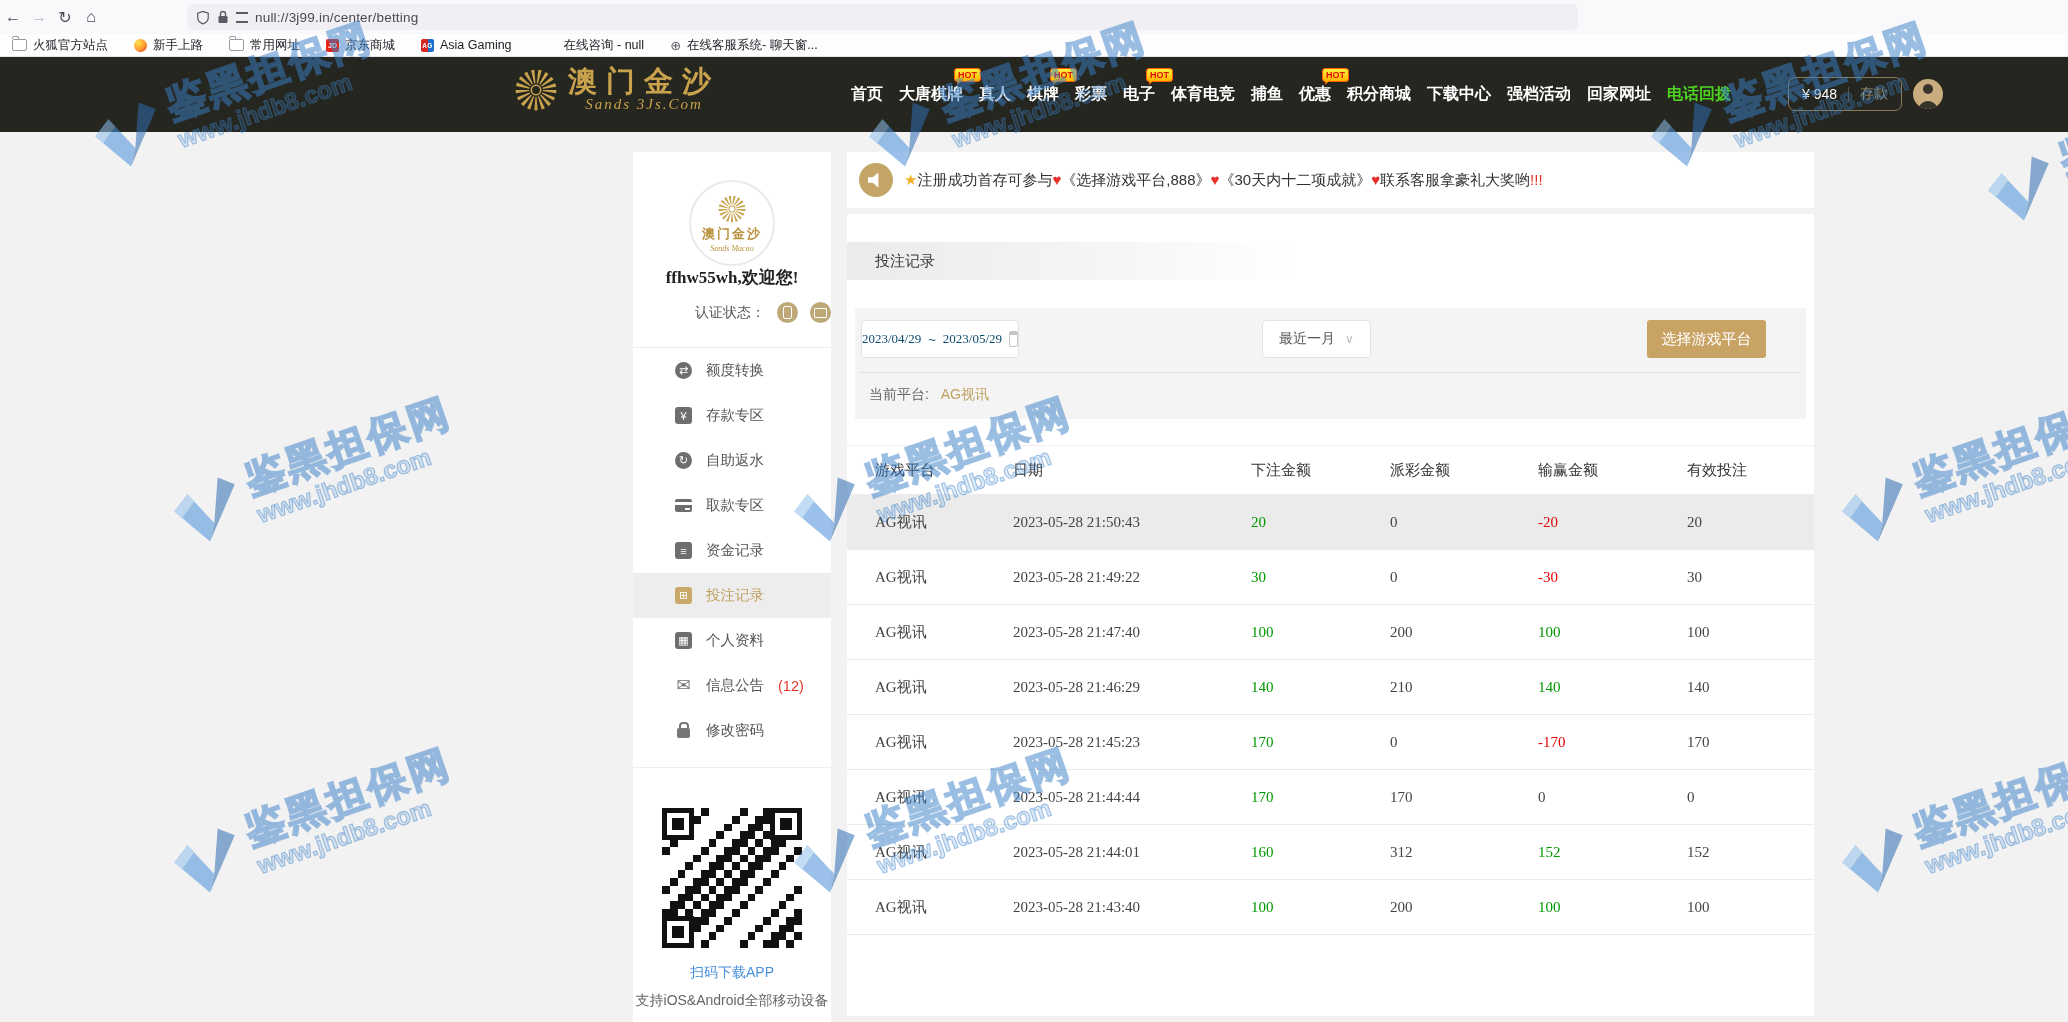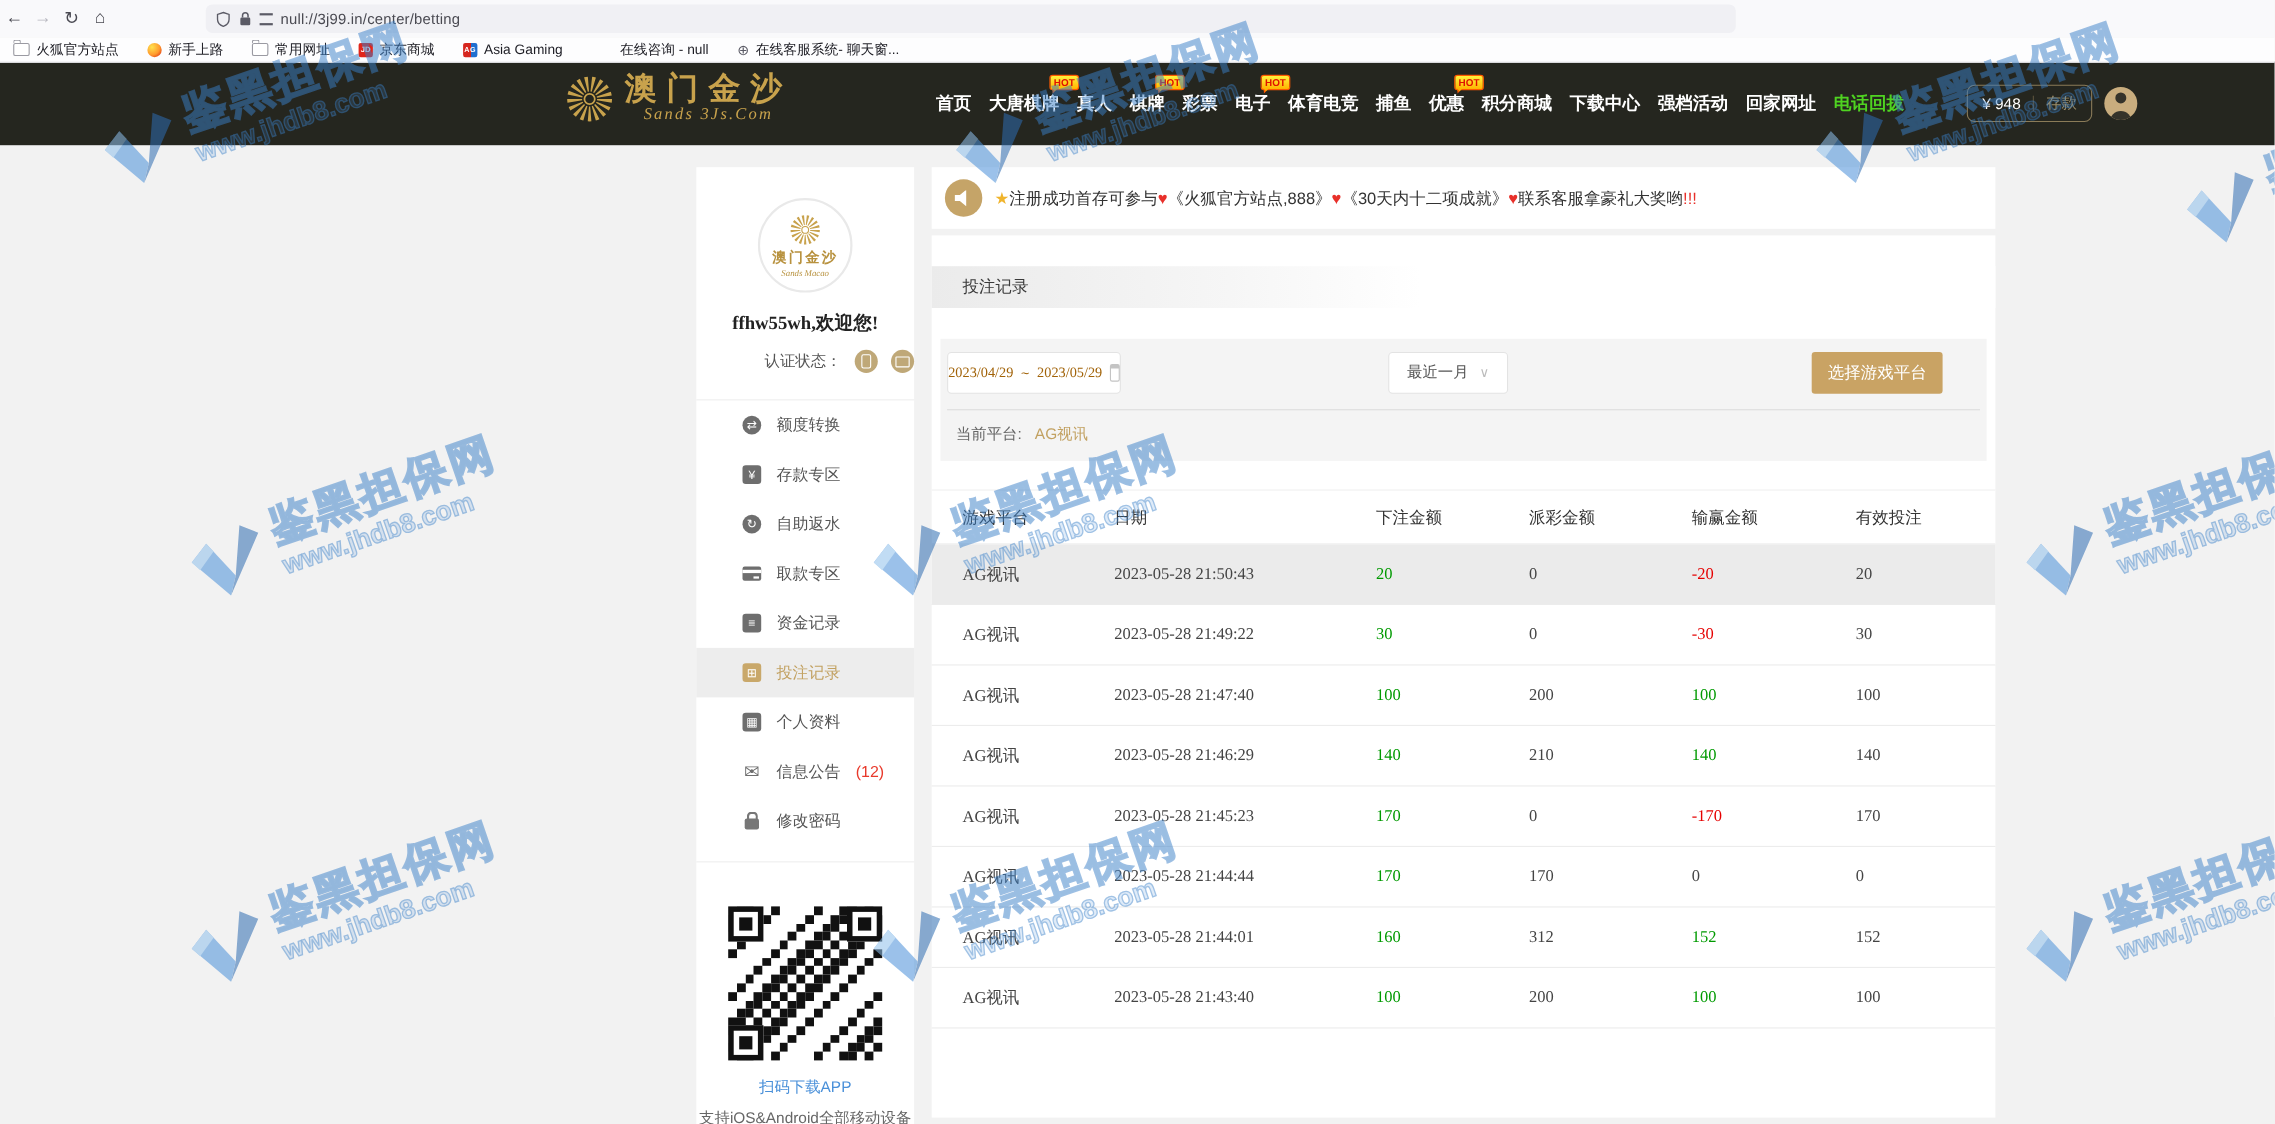--- a/index.html
+++ b/index.html
@@ -44,21 +44,21 @@
   .avatar{width:30px;height:30px;border-radius:50%;background:#c9ad7e;position:relative;overflow:hidden;cursor:pointer;}
   .avatar::before{content:"";position:absolute;top:5px;left:50%;transform:translateX(-50%);width:10px;height:10px;border-radius:50%;background:#35332a;}
   .avatar::after{content:"";position:absolute;bottom:-4px;left:50%;transform:translateX(-50%);width:20px;height:12px;border-radius:10px 10px 0 0;background:#35332a;}
 
   
   .sidebar{position:absolute;left:633px;top:152px;width:198px;height:870px;background:#fff;}
   .prof{padding-top:28px;text-align:center;}
   .plogo{width:82px;height:82px;border:2px solid #e9e9e9;border-radius:50%;margin:0 auto;display:flex;flex-direction:column;align-items:center;justify-content:center;gap:1px;}
   .plogo-cn{font-family:"Liberation Serif",serif;font-weight:700;font-size:13px;color:#b8923f;letter-spacing:2px;}
   .plogo-en{font-family:"Liberation Serif",serif;font-style:italic;font-size:8px;color:#b8923f;}
-  .welcome{margin-top:16px;font-family:"Liberation Serif","DejaVu Serif",serif;font-weight:700;font-size:17px;color:#222;}
+  .welcome{margin-top:0;font-family:"Liberation Serif","DejaVu Serif",serif;font-weight:700;font-size:17px;color:#222;}
   .auth{margin-top:13px;display:flex;justify-content:flex-end;align-items:center;gap:12px;font-size:14px;color:#555;}
   .authico{width:21px;height:21px;border-radius:50%;background:#bfa878;display:flex;align-items:center;justify-content:center;}
   .auth-phone::before{content:"";width:7px;height:11px;border:1.5px solid #fff;border-radius:2px;}
   .auth-card::before{content:"";width:11px;height:8px;border:1.5px solid #fff;border-radius:1px;}
   .menu{margin-top:24px;border-top:1px solid #eee;}
   .mitem{height:45px;display:flex;align-items:center;padding-left:42px;gap:14px;font-size:14.5px;color:#555;cursor:pointer;}
   .mitem.active{background:#ededed;color:#c2a161;}
   .mico{width:17px;height:17px;flex:none;display:flex;align-items:center;justify-content:center;background:#6e6e6e;color:#fff;font-size:11px;border-radius:3px;}
   .mico.circle{border-radius:50%;}
   .mico.plain{background:none;color:#6e6e6e;font-size:17px;}
@@ -83,21 +83,21 @@
   .main{position:absolute;left:847px;top:152px;width:967px;}
   .announce{height:56px;background:#fff;display:flex;align-items:center;padding:0 12px;gap:11px;overflow:hidden;}
   .spk{width:34px;height:34px;border-radius:50%;background:#c5a468;flex:none;display:flex;align-items:center;justify-content:center;}
   .spk-shape{width:17px;height:15px;background:#fff;clip-path:polygon(0 32%,30% 32%,64% 0,64% 100%,30% 68%,0 68%);}
   .atext{font-size:15px;color:#333;white-space:nowrap;}
   .seg-red{color:#e8302a;} .seg-gold{color:#f0b42c;}
   .panel{margin-top:6px;background:#fff;height:802px;box-sizing:border-box;}
   .ptitle{margin:0;padding-left:28px;height:38px;line-height:38px;font-size:15px;color:#3a3a3a;background:linear-gradient(90deg,#ebebeb,#f6f6f6 28%,#fff 46%);transform:translateY(28px);}
   .filters{margin:56px 8px 0;background:#f4f4f4;padding-top:12px;}
   .frow{display:flex;align-items:center;padding:0 40px 14px 6px;}
-  .datebox{width:158px;height:38px;background:#fff;border:1px solid #e3e3e3;border-radius:4px;display:flex;align-items:center;justify-content:center;gap:7px;font-size:13px;color:#a16207;box-sizing:border-box;cursor:pointer;}
+  .datebox{width:158px;height:38px;background:#fff;border:1px solid #e3e3e3;border-radius:4px;display:flex;align-items:center;justify-content:center;gap:7px;font-size:13px;color:#0c4a6e;box-sizing:border-box;cursor:pointer;}
   .datebox .dt{font-family:"Liberation Serif",serif;}
   .cal{width:12px;height:11px;border:1px solid #c4c4c4;border-top:4px solid #c4c4c4;border-radius:2px;}
   .selectbox{margin-left:243px;width:109px;height:38px;background:#fff;border:1px solid #e3e3e3;border-radius:4px;display:flex;align-items:center;justify-content:center;gap:10px;font-size:14px;color:#555;box-sizing:border-box;cursor:pointer;}
   .chev{color:#bbb;font-size:12px;}
   .pbtn{margin-left:auto;width:119px;height:38px;background:#c9a364;color:#fff;border:none;border-radius:3px;font-size:15px;cursor:pointer;}
   .fdivider{height:1px;background:#dcdcdc;margin:0 6px;}
   .current{padding:13px 0 15px 14px;font-size:14px;color:#666;}
   .current .plat{color:#c2a161;margin-left:8px;}
   .btable{margin-top:26px;}
   .trow{display:grid;grid-template-columns:138px 238px 139px 148px 149px 1fr;padding-left:28px;height:54px;align-items:center;border-bottom:1px solid #ececec;font-size:15px;color:#444;}
@@ -596,21 +596,21 @@
       <div class="qrcap">扫码下载APP</div>
       <div class="qrnote">支持iOS&amp;Android全部移动设备</div>
     </div>
   </aside>
 
   <section class="main">
     <div class="announce">
       <span class="spk">
           <span class="spk-shape"></span>
         </span>
-      <span class="atext" id="announce-text"><span class="seg-gold">★</span><span>注册成功首存可参与</span><span class="seg-red">♥</span><span>《火狐官方站点,888》</span><span class="seg-red">♥</span><span>《30天内十二项成就》</span><span class="seg-red">♥</span><span>联系客服拿豪礼大奖哟</span><span class="seg-red">!!!</span></span>
+      <span class="atext" id="announce-text"><span class="seg-gold">★</span><span>注册成功首存可参与</span><span class="seg-red">♥</span><span>《选择游戏平台,888》</span><span class="seg-red">♥</span><span>《30天内十二项成就》</span><span class="seg-red">♥</span><span>联系客服拿豪礼大奖哟</span><span class="seg-red">!!!</span></span>
     </div>
     <div class="panel">
       <div class="ptitle">投注记录</div>
       <div class="filters">
         <div class="frow">
           <div class="datebox">
             <span class="dt">2023/04/29</span>
             <span>~</span>
             <span class="dt">2023/05/29</span>
             <span class="cal"></span>

